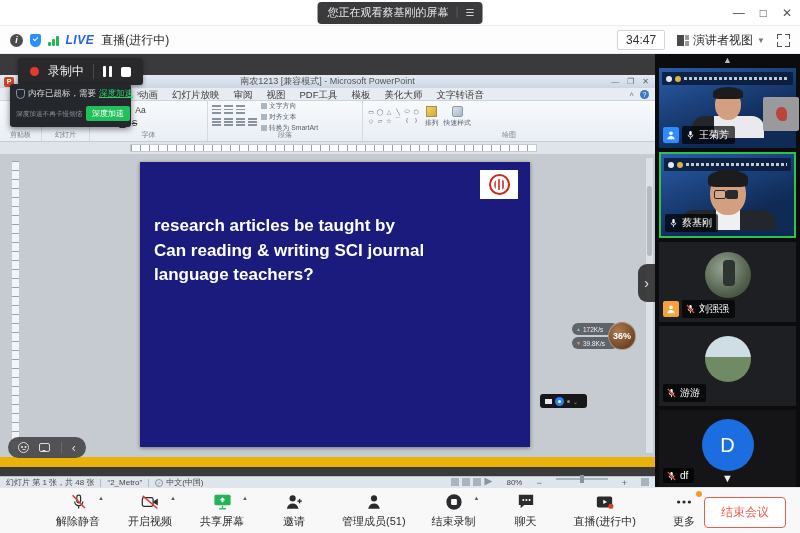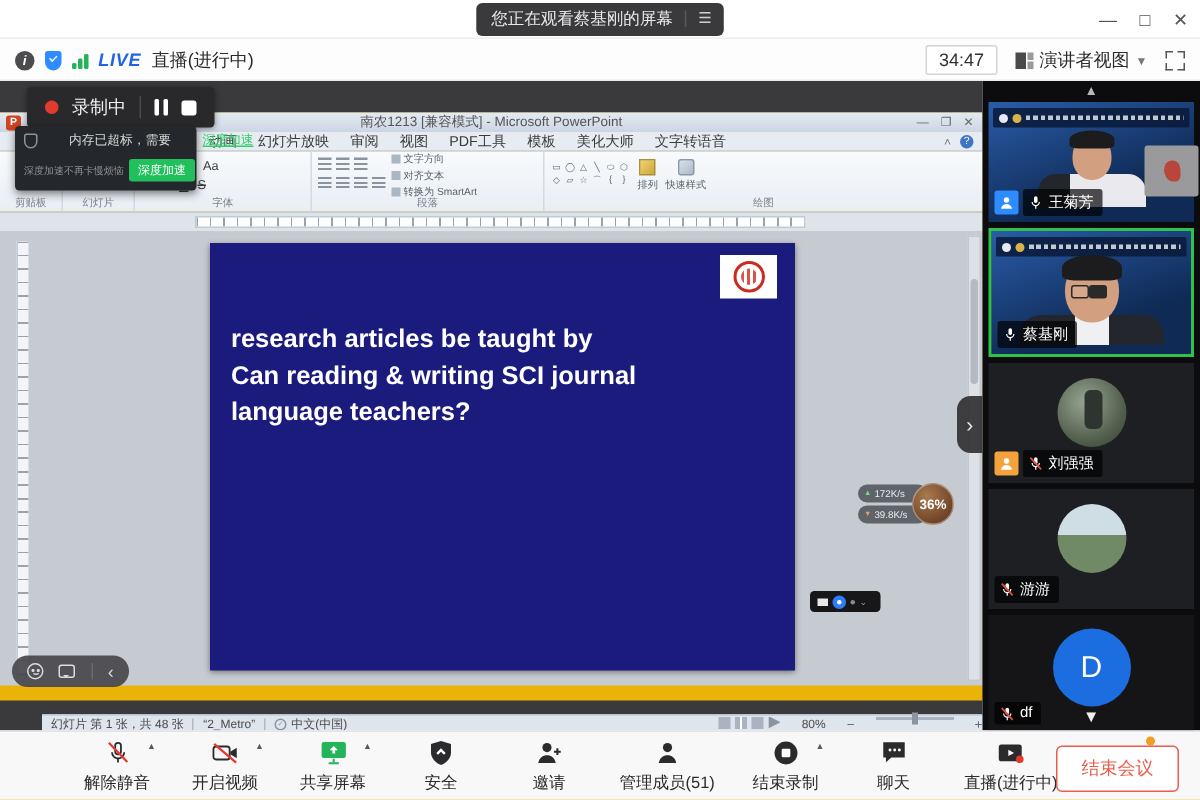--- a/index.html
+++ b/index.html
@@ -115,40 +115,40 @@
   
   .rec-pill { position:absolute; left:18px; top:4px; height:27px; background:#29292c; border-radius:3px; display:flex; align-items:center; gap:9px; padding:0 12px; box-shadow:0 1px 4px rgba(0,0,0,.4); }
   .rec-dot { width:9px; height:9px; border-radius:50%; background:#e23b2e; }
   .rec-label { color:#f0f0f0; font-size:12px; }
   .rec-div { width:1px; height:15px; background:#4a4a4e; }
   .pause-ic { display:flex; gap:3px; } .pause-ic i { width:3px; height:11px; background:#fff; border-radius:1px; }
   .stop-ic { width:10px; height:10px; background:#fff; border-radius:2px; }
 
   
   .mem-popup { position:absolute; left:10px; top:30px; width:121px; height:43px; background:#24282c; border-radius:3px; box-shadow:0 2px 6px rgba(0,0,0,.5); padding:4px 5px 4px 6px; }
-  .mem-popup .r1 { display:flex; align-items:center; gap:21px; font-size:8.5px; color:#d8d8d8; white-space:nowrap; }
+  .mem-popup .r1 { display:flex; align-items:center; gap:3px; font-size:8.5px; color:#d8d8d8; white-space:nowrap; }
   .mp-shield { width:9px; height:10px; border:1px solid #8a94a0; border-radius:2px 2px 5px 5px; flex:none; }
   .mp-link { color:#2fcf6a; text-decoration:underline; }
   .mp-close { margin-left:auto; color:#777; font-size:7px; }
   .mem-popup .r2 { display:flex; align-items:center; justify-content:space-between; margin-top:6px; }
   .mp-sub { font-size:7px; color:#8b9196; transform:scale(.95); transform-origin:left; white-space:nowrap; }
   .mp-btn { background:#21c05c; color:#fff; font-size:8px; border-radius:2px; padding:2px 6px; white-space:nowrap; }
 
   
   .react-bar { position:absolute; left:8px; top:383px; width:78px; height:21px; background:rgba(68,68,72,.9); border-radius:11px; display:flex; align-items:center; justify-content:space-evenly; color:#ddd; }
   .react-bar .smile { width:11px; height:11px; border:1.2px solid #ddd; border-radius:50%; position:relative; }
   .react-bar .smile::before { content:""; position:absolute; left:2px; top:3px; width:1.5px; height:1.5px; background:#ddd; border-radius:50%; box-shadow:3.5px 0 0 #ddd; }
   .react-bar .smile::after { content:""; position:absolute; left:2.5px; bottom:2px; width:4px; height:2px; border-bottom:1.2px solid #ddd; border-radius:50%; }
   .react-bar .chatic { width:11px; height:9px; border:1.2px solid #ddd; border-radius:2px; position:relative; }
   .react-bar .chatic::after { content:""; position:absolute; left:2px; bottom:-3px; border:2px solid transparent; border-top-color:#ddd; }
   .react-bar .collapse { font-size:12px; line-height:1; }
   .react-div { width:1px; height:11px; background:#6a6a6e; }
 
   
-  .ppt-status { position:absolute; left:0; top:401px; width:655px; height:12px; background:#dfe5ec; border-top:1px solid #b9c2cd; display:flex; align-items:center; font-size:8px; color:#4a4a4a; padding:0 6px;margin-left:28px; }
+  .ppt-status { position:absolute; left:0; top:401px; width:655px; height:12px; background:#dfe5ec; border-top:1px solid #b9c2cd; display:flex; align-items:center; font-size:8px; color:#4a4a4a; padding:0 6px; }
   .ppt-status .sep { width:1px; height:8px; background:#b0b8c2; margin:0 6px; }
   .spell-ic { width:8px; height:8px; border:1px solid #8a94a0; border-radius:50%; font-size:5px; display:flex; align-items:center; justify-content:center; color:#8a94a0; margin-right:3px; }
   .ppt-status .right { margin-left:auto; display:flex; gap:14px; }
   .view-btns { display:flex; gap:3px; }
   .view-btns i { width:8px; height:8px; background:#aab4c0; display:block; }
   .view-btns i:nth-child(2){ background:linear-gradient(90deg,#aab4c0 45%,#fff 45% 55%,#aab4c0 55%); }
   .view-btns i:nth-child(4){ clip-path:polygon(0 0,100% 50%,0 100%); background:#8a94a0; }
   .zoom-slider { width:52px; height:2px; background:#aab4c0; position:relative; }
   .zoom-slider::after { content:""; position:absolute; left:24px; top:-3px; width:4px; height:8px; background:#8a94a0; }
   .zoom-pm { font-size:9px; color:#667; }
@@ -635,29 +635,20 @@
             <rect x="1.5" y="2" width="19" height="12.5" rx="1.8" fill="#23b45a"></rect>
             <path d="M11 5l3.2 3.4h-2.1V11h-2.2V8.4H7.8z" fill="#fff"></path>
             <line x1="11" y1="15" x2="11" y2="18" stroke="#23b45a" stroke-width="1.6"></line>
             <line x1="7" y1="18.6" x2="15" y2="18.6" stroke="#23b45a" stroke-width="1.6"></line>
           </svg>
       </span>
       <span class="bb-caret">▲</span>
       <span class="lbl">共享屏幕</span>
     </div>
 
-    <div class="bb-item">
-      <span class="bb-ic">
-        <svg width="16" height="18" viewBox="0 0 18 20">
-            <path d="M9 1l7.5 2.3v6.2c0 4.5-3.1 7.8-7.5 9.5-4.4-1.7-7.5-5-7.5-9.5V3.3z" fill="#2b2b2d"></path>
-            <path d="M9 6.5l3.5 3.5-1.3 1.3L9 9.1l-2.2 2.2-1.3-1.3z" fill="#fff"></path>
-          </svg>
-      </span>
-      <span class="lbl">安全</span>
-    </div>
 
     <div class="bb-item">
       <span class="bb-ic">
         <svg width="18" height="18" viewBox="0 0 20 20">
             <circle cx="8.5" cy="6" r="3.4" fill="#2b2b2d"></circle>
             <path d="M2 17.5c.8-4 3.4-5.8 6.5-5.8s5.7 1.8 6.5 5.8z" fill="#2b2b2d"></path>
             <line x1="16.2" y1="6.5" x2="16.2" y2="11.5" stroke="#2b2b2d" stroke-width="1.5"></line>
             <line x1="13.7" y1="9" x2="18.7" y2="9" stroke="#2b2b2d" stroke-width="1.5"></line>
           </svg>
       </span>

